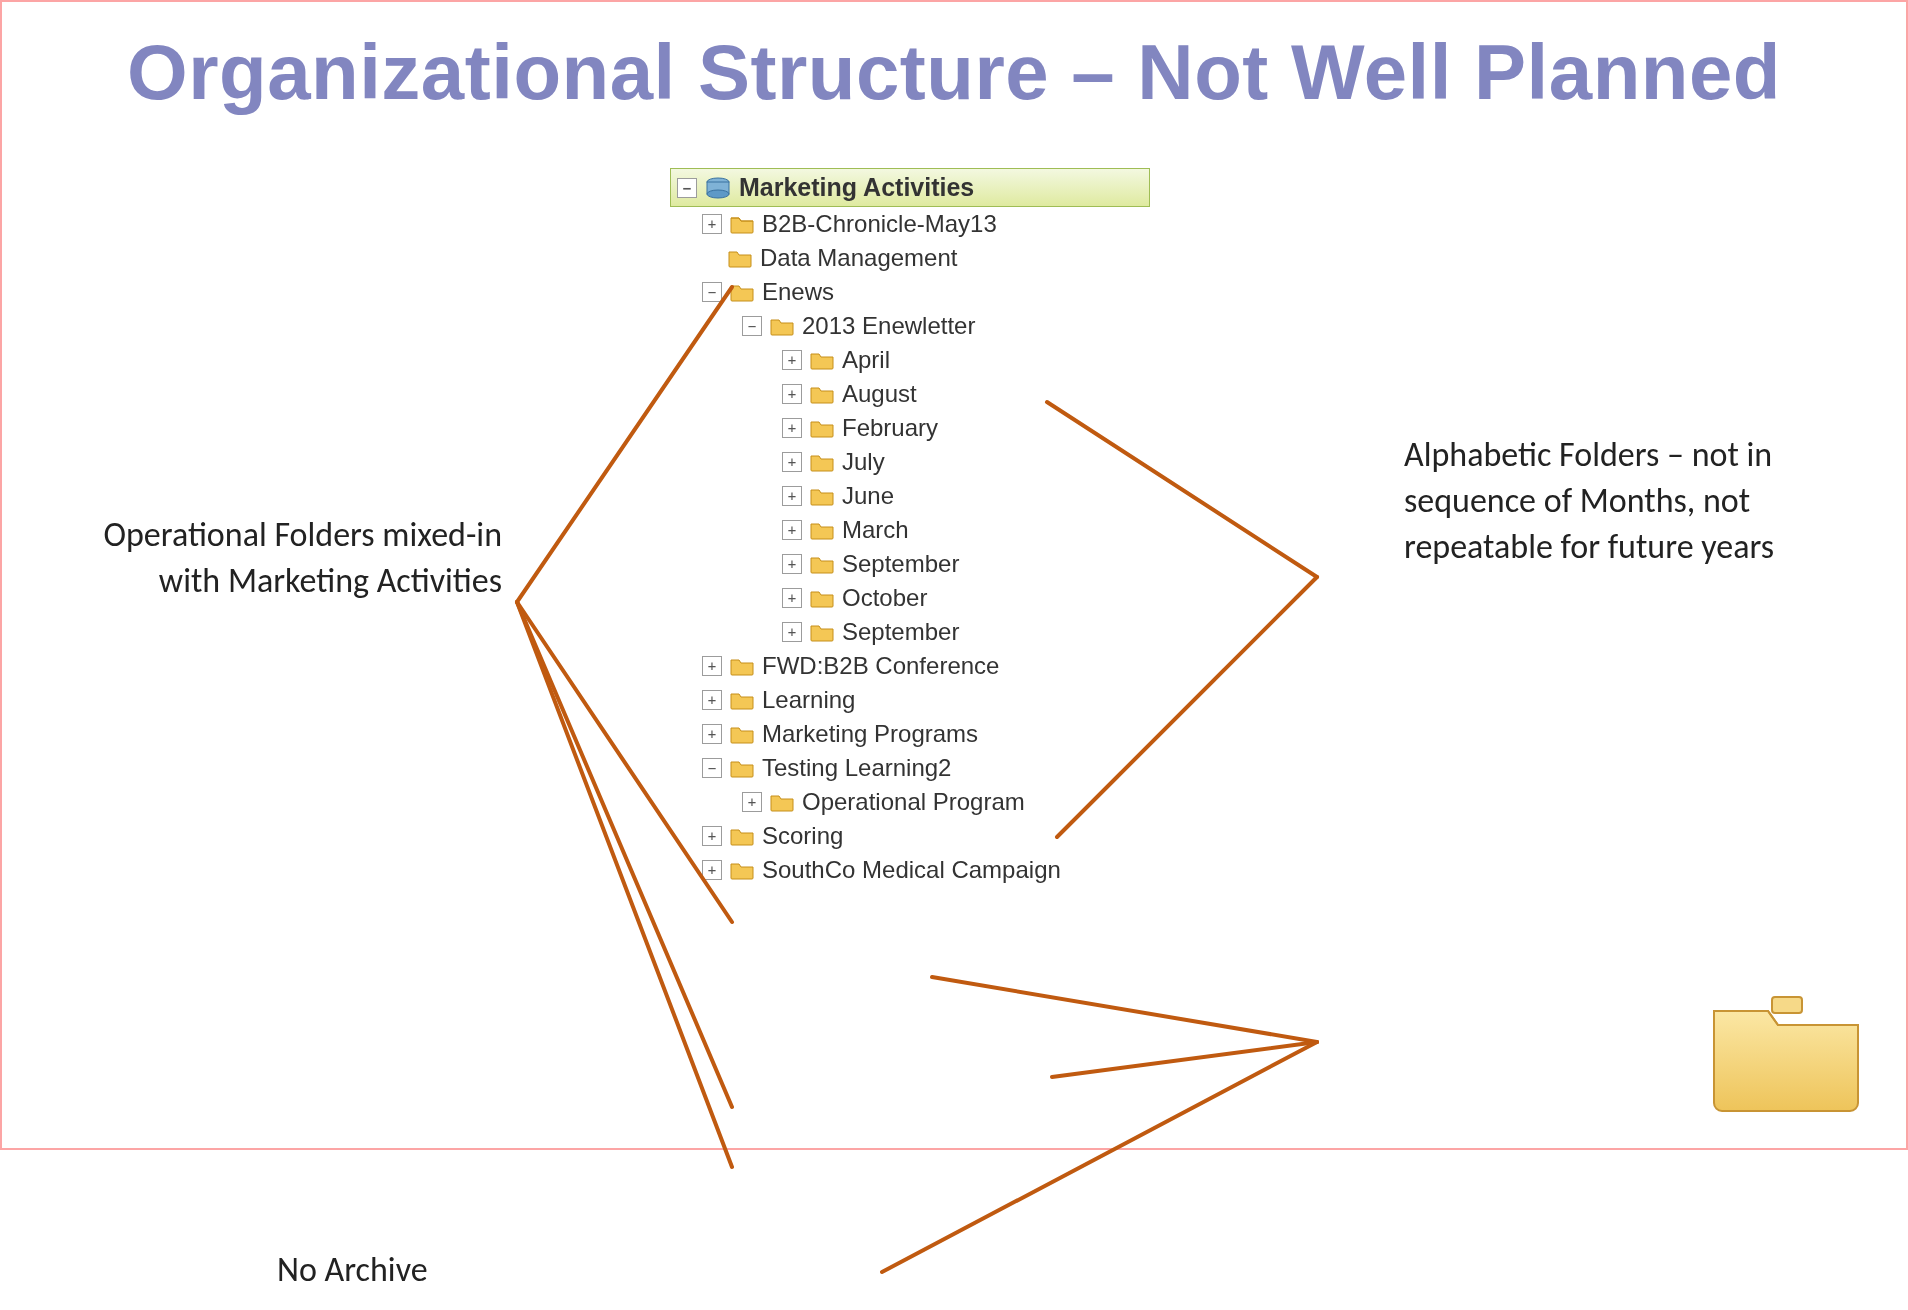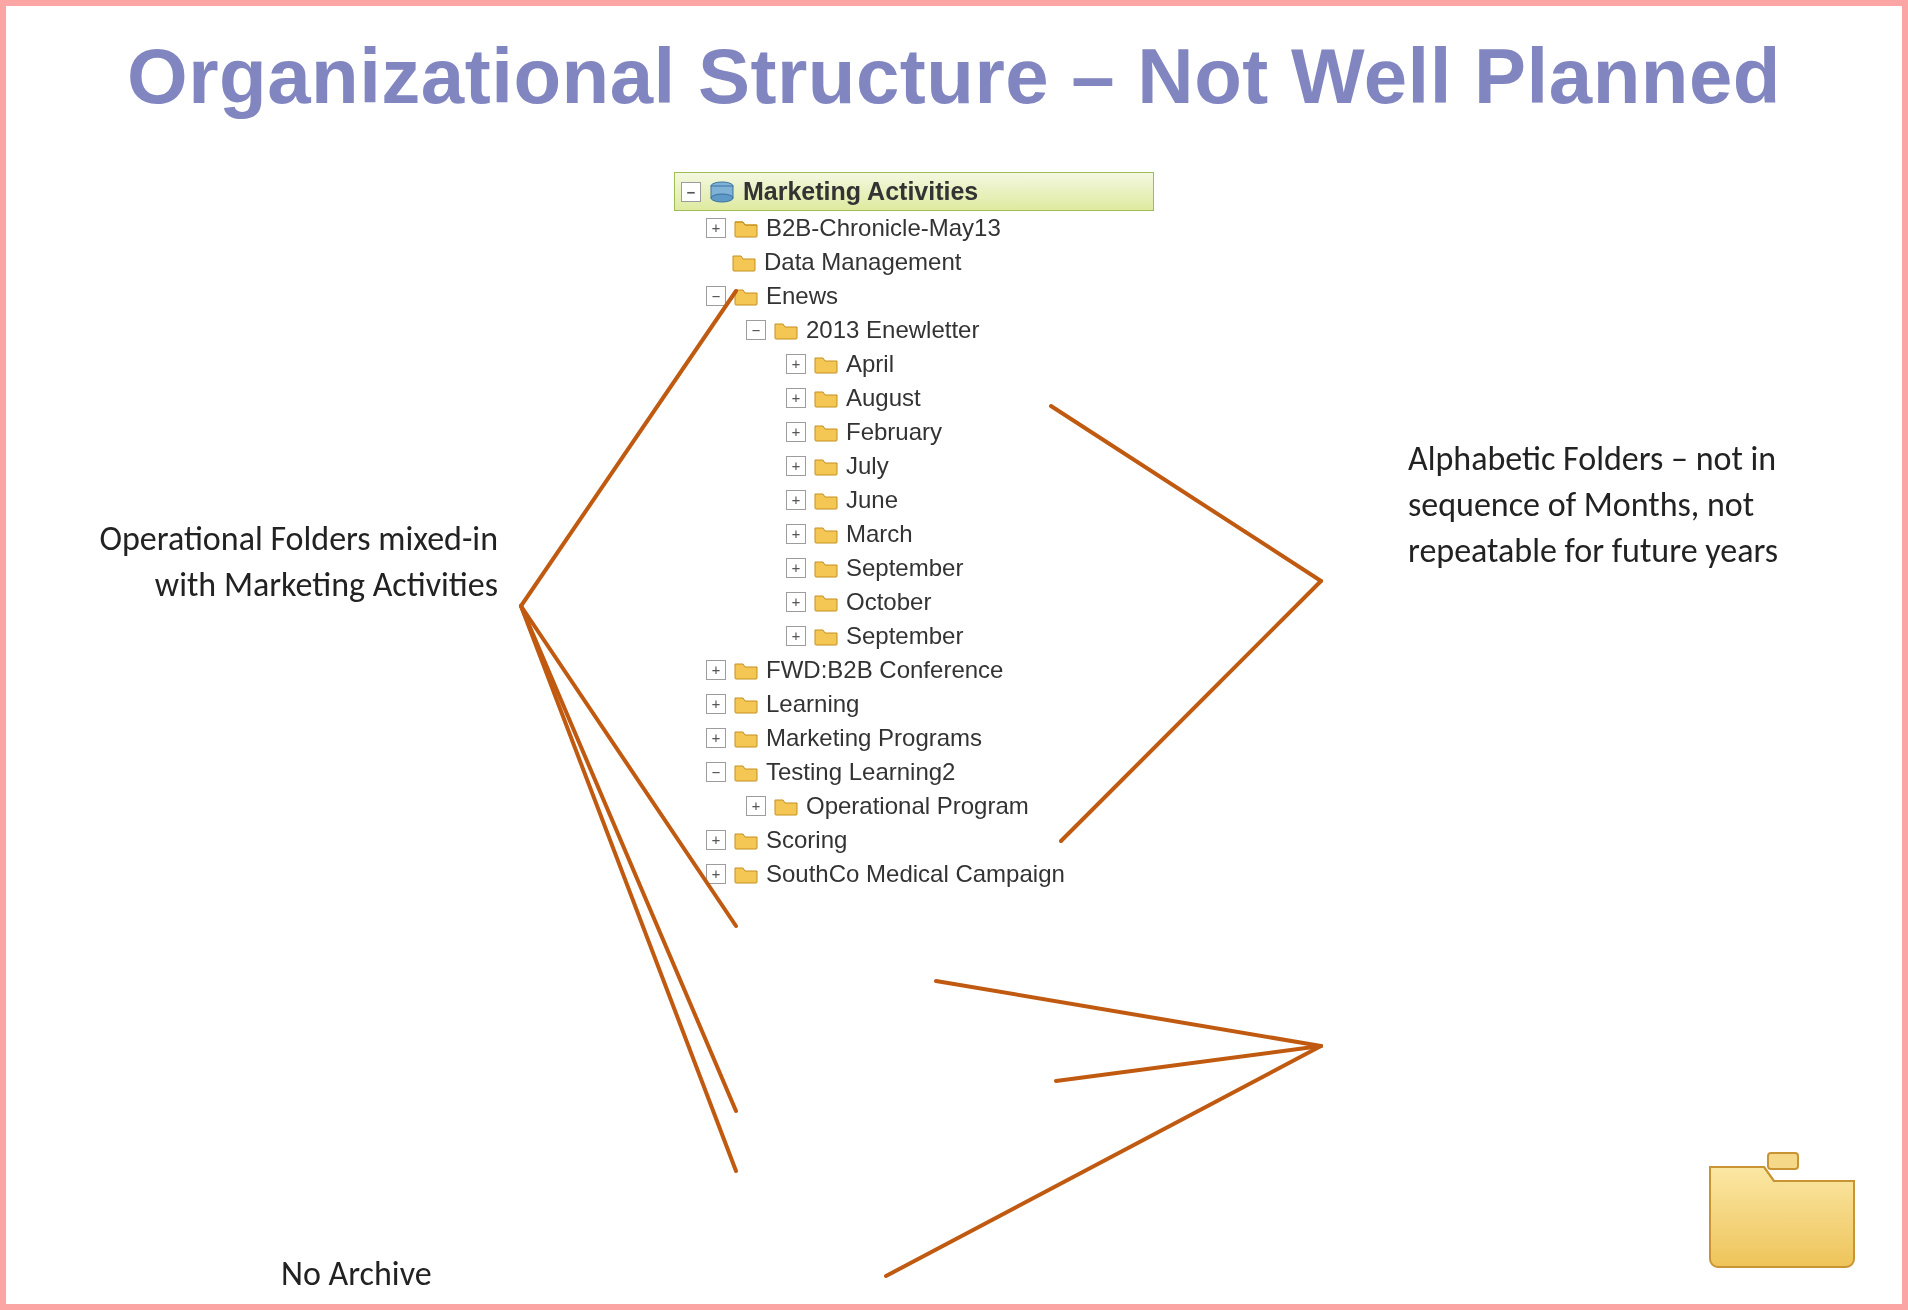--- a/index.html
+++ b/index.html
@@ -1,16 +1,16 @@
 <!DOCTYPE html>
 <html><head>
 <meta charset="utf-8">
 <style>
   html,body{margin:0;padding:0;width:1908px;height:1310px;font-family:Calibri,"Segoe UI",Arial,sans-serif;color:#222;background:#fff;overflow:hidden}
-  .slide{position:relative;width:1908px;height:1310px;box-sizing:border-box;border:6px solid #fca5a5}
+  .slide{position:relative;width:1908px;height:1150px;box-sizing:border-box;border:2px solid #fca5a5}
   .title{position:absolute;left:50px;top:25px;right:50px;text-align:center;font-size:78px;font-weight:700;color:#8286c0;letter-spacing:.5px;font-family:"Trebuchet MS","Segoe UI",Arial,sans-serif}
   
   .tree{position:absolute;left:668px;top:166px;width:480px;background:#fff}
   .root{background:linear-gradient(#f3f8e0,#dfeaa0);border:1px solid #9fbd55;padding:4px 6px;display:flex;align-items:center;gap:8px;font-weight:700;font-size:25px;color:#333;font-family:Tahoma,Arial,sans-serif}
   .node{display:flex;align-items:center;gap:8px;padding:3px 0;font-size:24px;color:#333;font-family:Tahoma,Arial,sans-serif}
   .lbl{white-space:nowrap}
   .ind1{padding-left:32px}
   .ind2{padding-left:72px}
   .ind3{padding-left:112px}
   .toggle{display:inline-flex;align-items:center;justify-content:center;width:18px;height:18px;border:1px solid #9c9c9c;background:#fff;font-size:14px;line-height:1;color:#555;font-family:monospace;user-select:none}
@@ -28,21 +28,21 @@
   .bigfolder{position:absolute;right:40px;bottom:30px;width:160px;height:135px}
   .bigfolder svg{width:160px;height:135px;display:block}
 </style>
 </head>
 <body>
 
 <div class="slide">
 
   <div class="title">Organizational Structure – Not Well Planned</div>
 
-  <div class="ann left" style="left:52px;top:510px;width:440px">Operational Folders mixed-in with Marketing Activities</div>
+  <div class="ann left" style="left:60px;top:510px;width:440px">Operational Folders mixed-in with Marketing Activities</div>
   <div class="ann right" style="left:1402px;top:430px;width:400px">Alphabetic Folders – not in sequence of Months, not repeatable for future years</div>
   <div class="ann" style="left:275px;top:1245px">No Archive</div>
 
   <div class="tree">
     <div class="root">
       <span class="toggle">−</span>
       <span class="dbicon">
         <svg viewBox="0 0 26 22">
             <ellipse cx="13" cy="5" rx="11" ry="4" fill="#7fb2d6" stroke="#3a72a0"></ellipse>
             <rect x="2" y="5" width="22" height="12" fill="#7fb2d6" stroke="#3a72a0"></rect>

